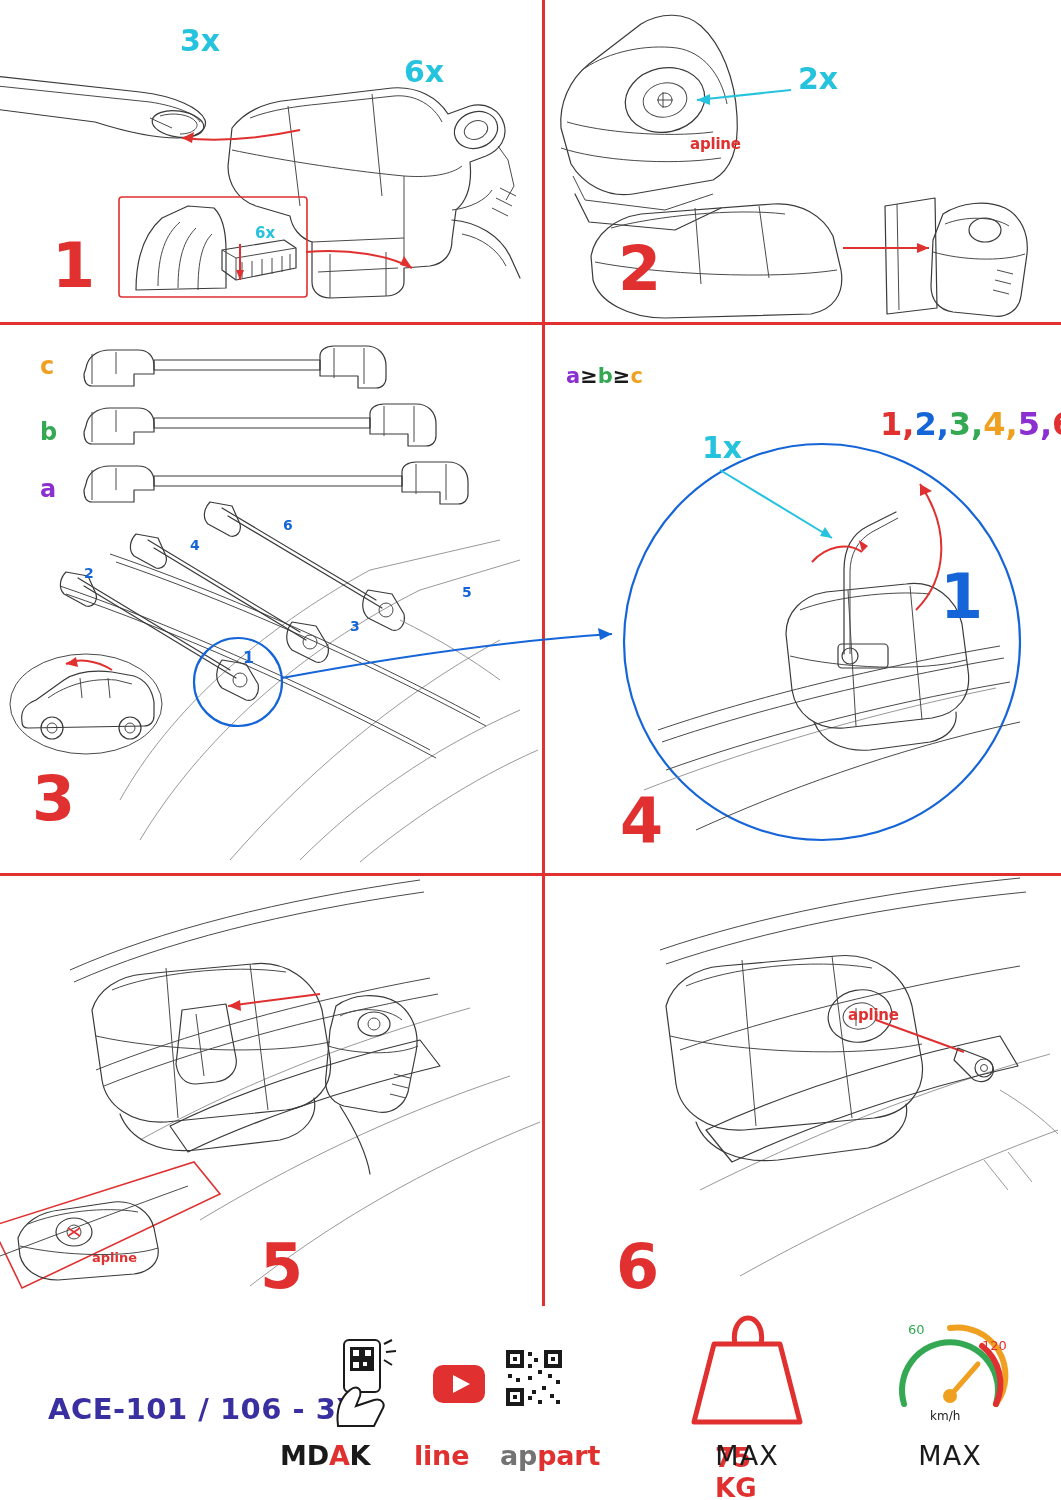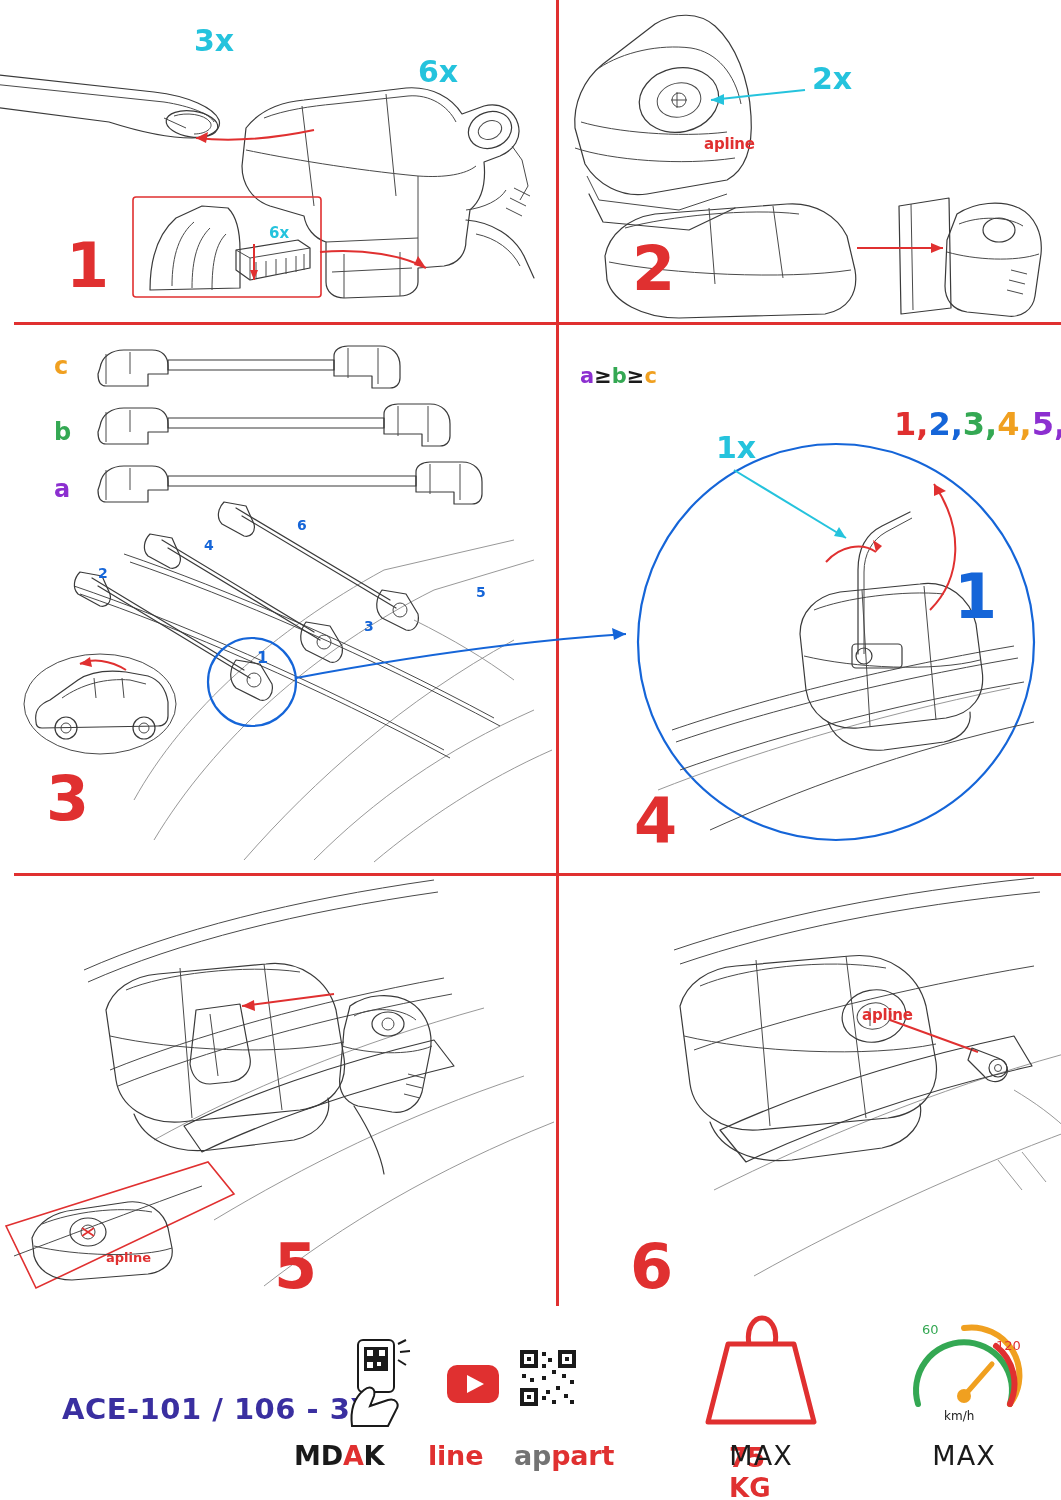--- a/index.html
+++ b/index.html
@@ -4,21 +4,21 @@
 <style>
   * { box-sizing: border-box; }
   html, body { margin: 0; padding: 0; }
   body {
     width: 1061px; height: 1500px;
     background: #ffffff;
     font-family: "Liberation Sans", sans-serif;
     position: relative;
     overflow: hidden;
   }
-  .sheet { position: absolute; inset: 0; margin-left: 14px; }
+  .sheet { position: absolute; inset: 0; }
 
   
   .hrule {
     position: absolute; left: 0; width: 1061px; height: 3px;
     background: #e03030;
   }
   .vrule {
     position: absolute; width: 3px; background: #e03030;
   }
 

